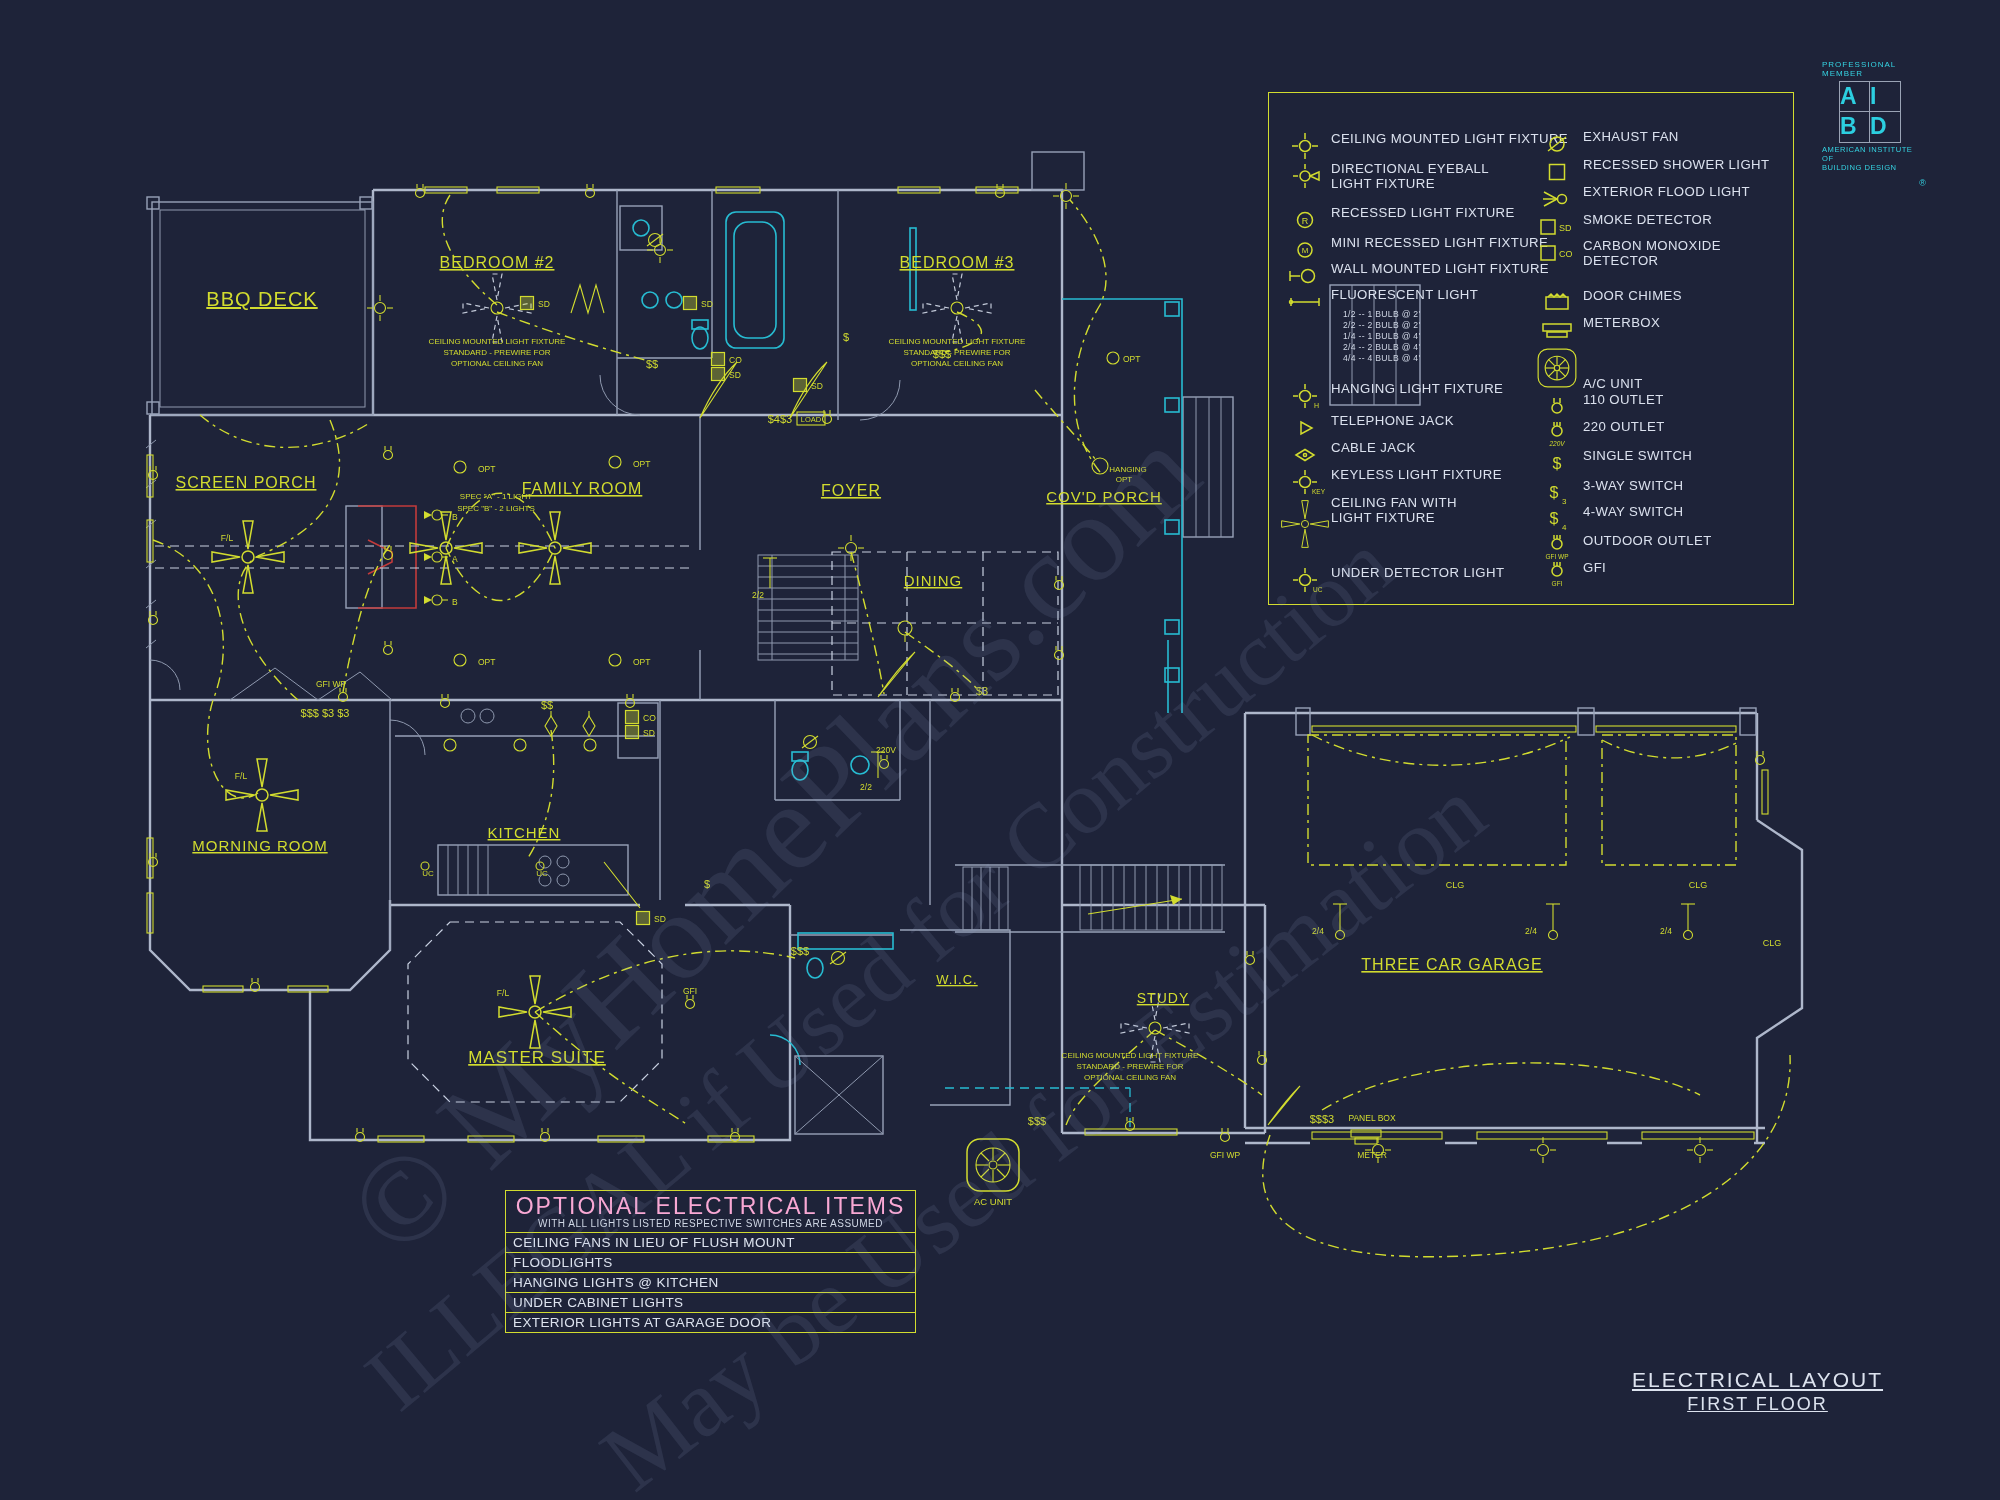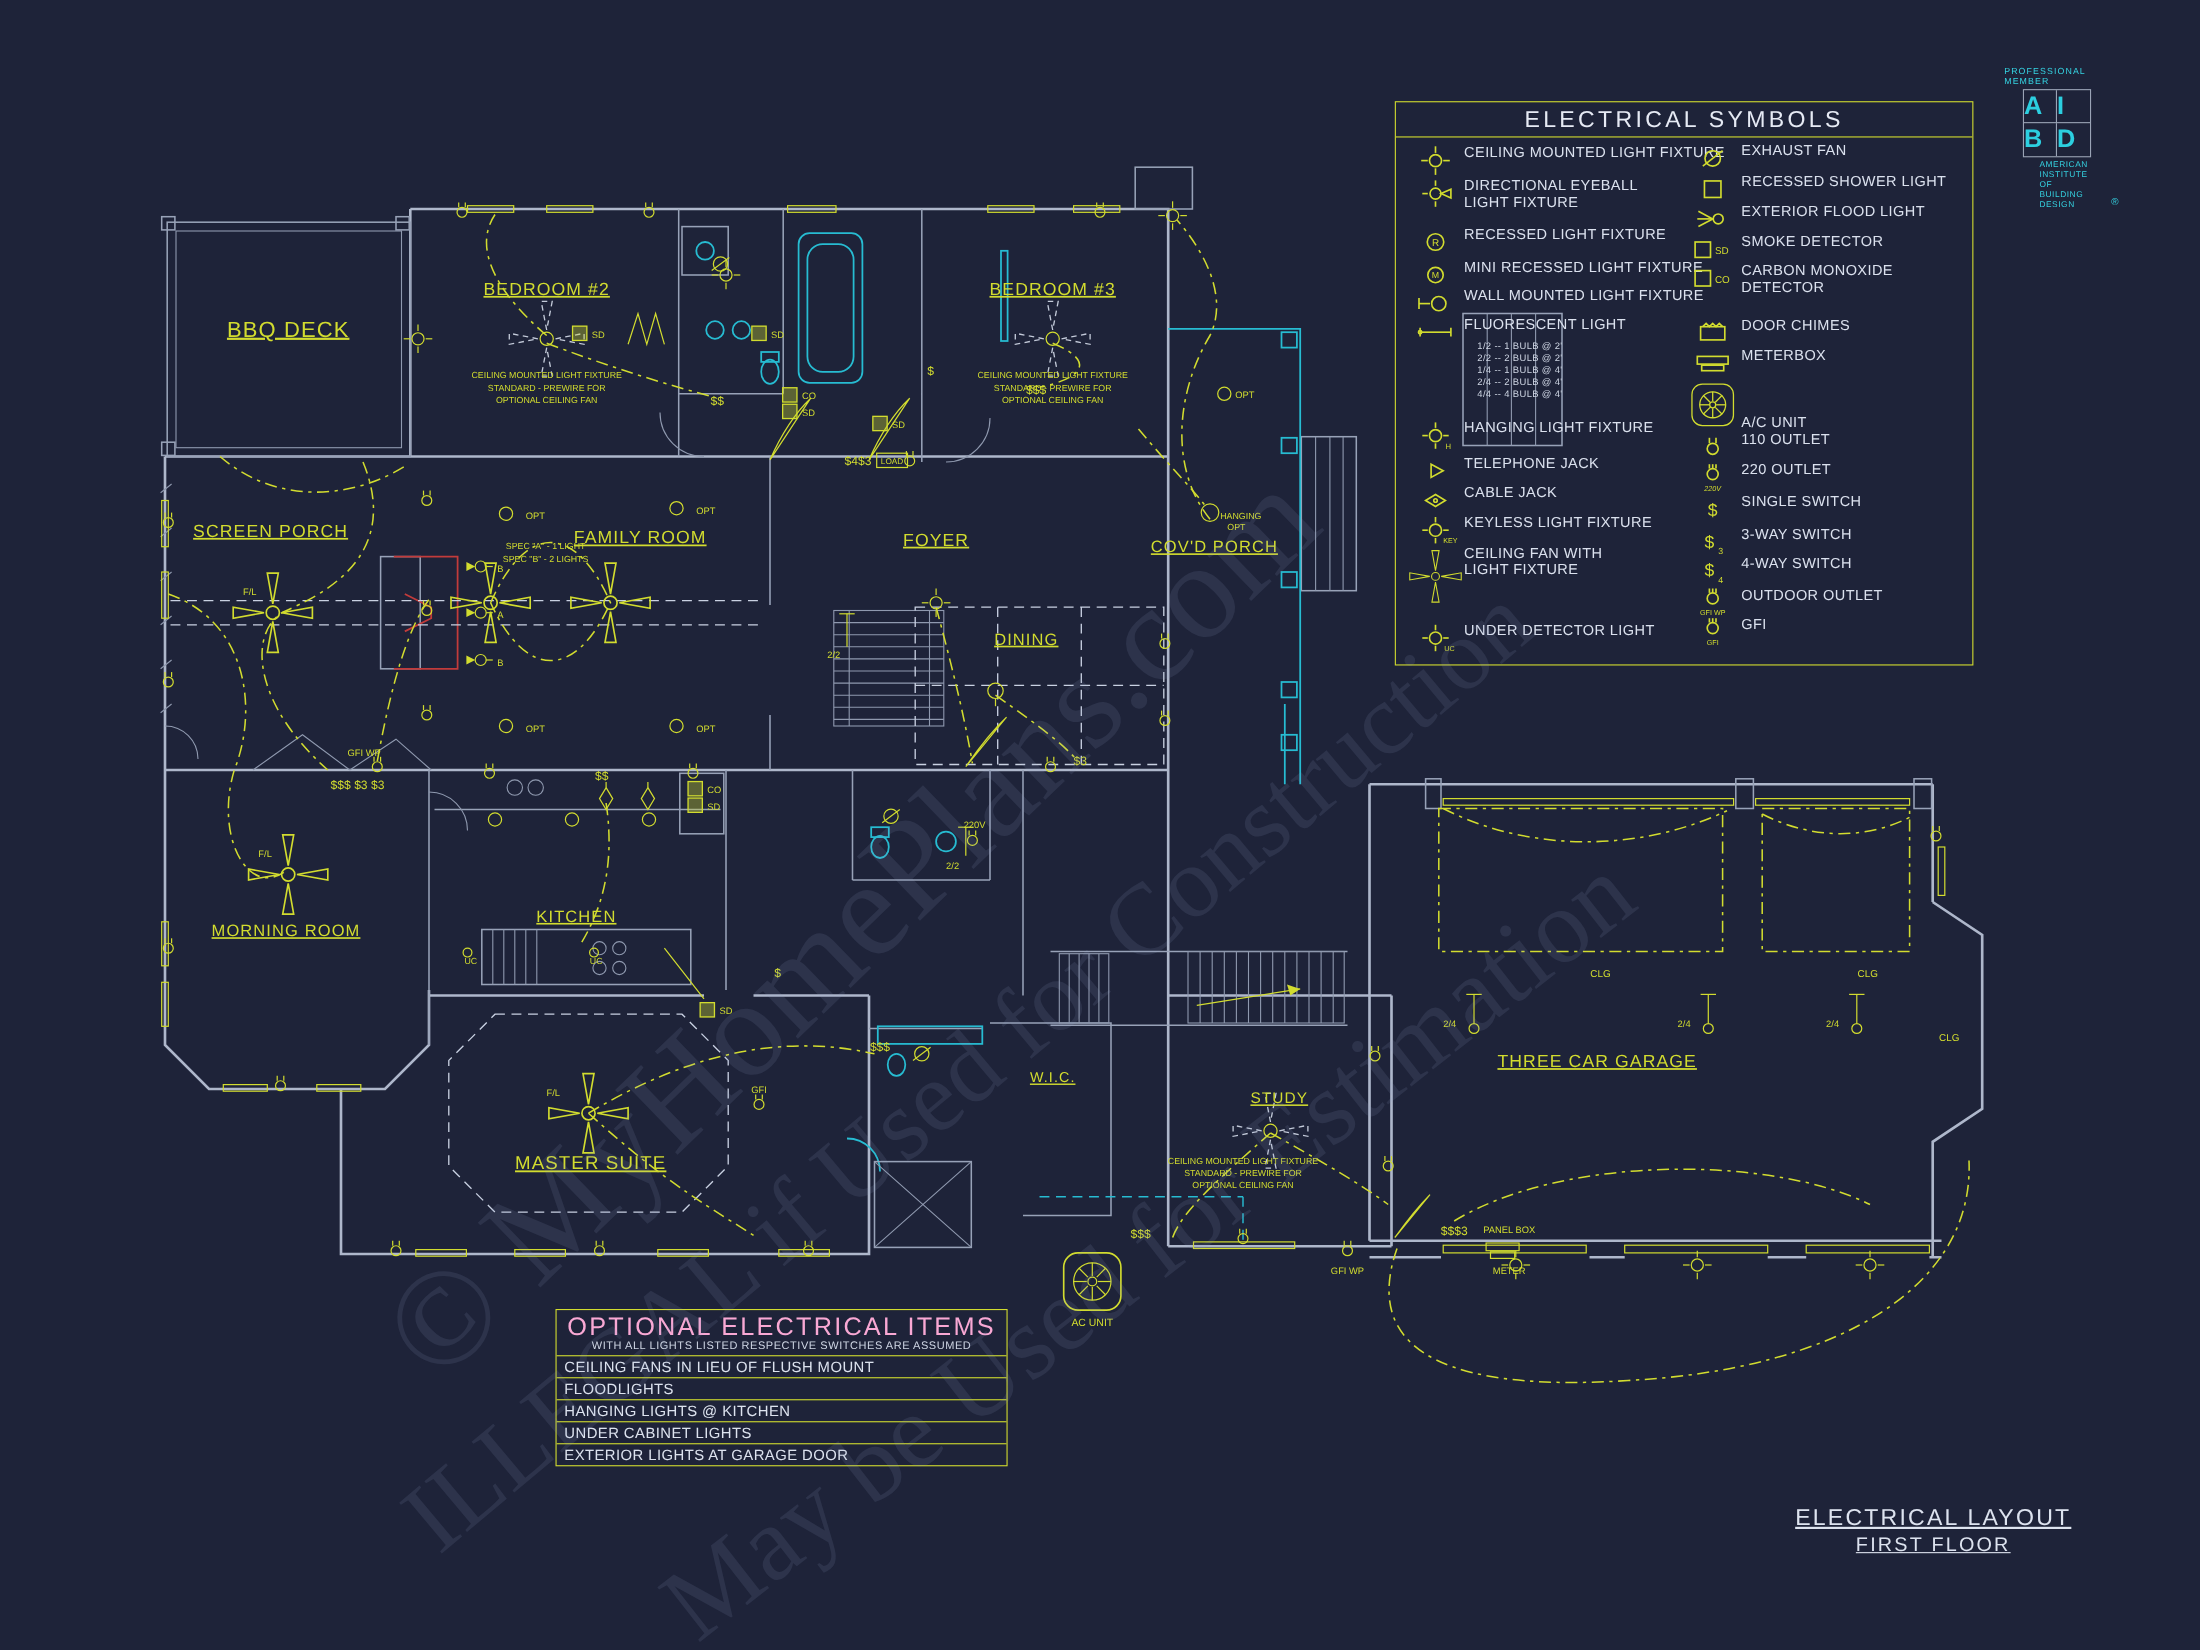--- a/index.html
+++ b/index.html
@@ -45,21 +45,21 @@
   #stitle .b{font-size:18px;letter-spacing:2px;text-decoration:underline;margin-top:2px;}
   
   #aibd{position:absolute;left:1822px;top:60px;width:96px;color:#35d3e2;}
   #aibd .mem{font-size:8px;letter-spacing:1px;line-height:9px;}
   #aibd .box{position:relative;width:60px;height:60px;margin:3px auto 2px auto;border:1.5px solid #9aa3b5;
              display:grid;grid-template-columns:1fr 1fr;grid-template-rows:1fr 1fr;}
   #aibd .box span{font-size:23px;font-weight:bold;color:#2ccfe0;line-height:29px;}
   #aibd .box span:nth-child(1),#aibd .box span:nth-child(2){border-bottom:1px solid #9aa3b5;}
   #aibd .box span:nth-child(odd){border-right:1px solid #9aa3b5;}
   #aibd .reg{position:absolute;right:-26px;top:96px;font-size:9px;}
-  #aibd .org{font-size:7.6px;letter-spacing:.5px;line-height:9px;margin-left:32px;}
+  #aibd .org{font-size:7.6px;letter-spacing:.5px;line-height:9px;}
   
   .wm{position:absolute;white-space:nowrap;font-family:"Liberation Serif",serif;
       color:rgba(150,161,198,0.13);transform-origin:0 0;z-index:5;pointer-events:none;}
   #wm1{left:320px;top:1180px;font-size:125px;transform:rotate(-44deg);}
   #wm2{left:345px;top:1350px;font-size:92px;transform:rotate(-40deg);}
   #wm3{left:580px;top:1425px;font-size:96px;transform:rotate(-38deg);}
 </style>
 </head>
 <body>
 
@@ -501,21 +501,20 @@
     </g>
   </svg>
 
   
   <div class="wm" id="wm1">© MyHomePlans.com</div>
   <div class="wm" id="wm2">ILLEGAL if Used for Construction</div>
   <div class="wm" id="wm3">May be Used for Estimation</div>
 
   
   <div id="legend">
-    <div class="ltitle">ELECTRICAL SYMBOLS</div>
 
     <div class="lrow" style="left:10px;top:38px">
         <span class="lsym">
           <svg class="ls" viewBox="-22 -15 44 30">
             <circle r="5.5"></circle>
             <line y1="-13" y2="-7"></line>
             <line y1="7" y2="13"></line>
             <line x1="-13" x2="-7"></line>
             <line x1="7" x2="13"></line>
           </svg>

